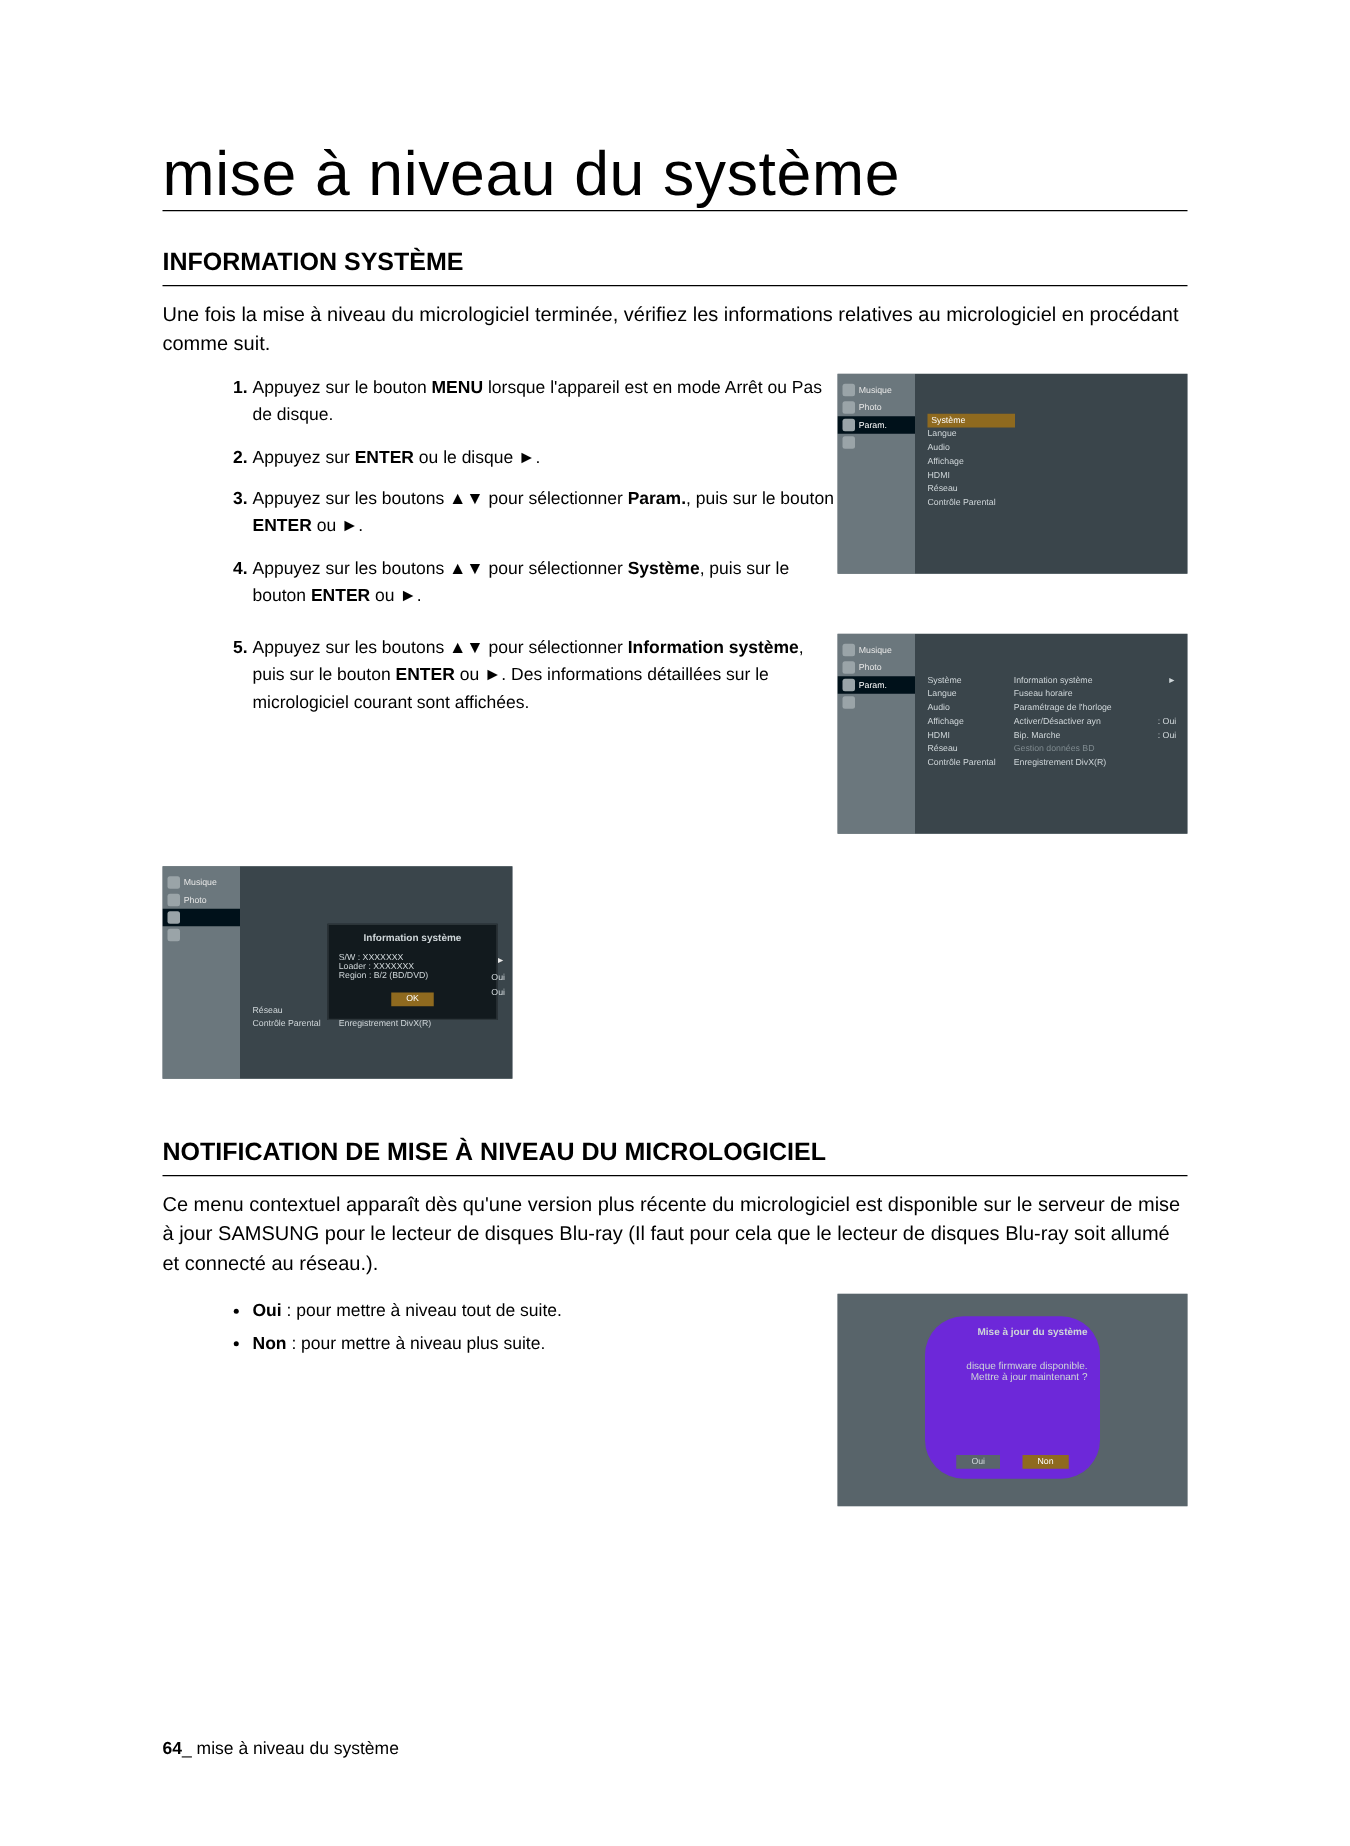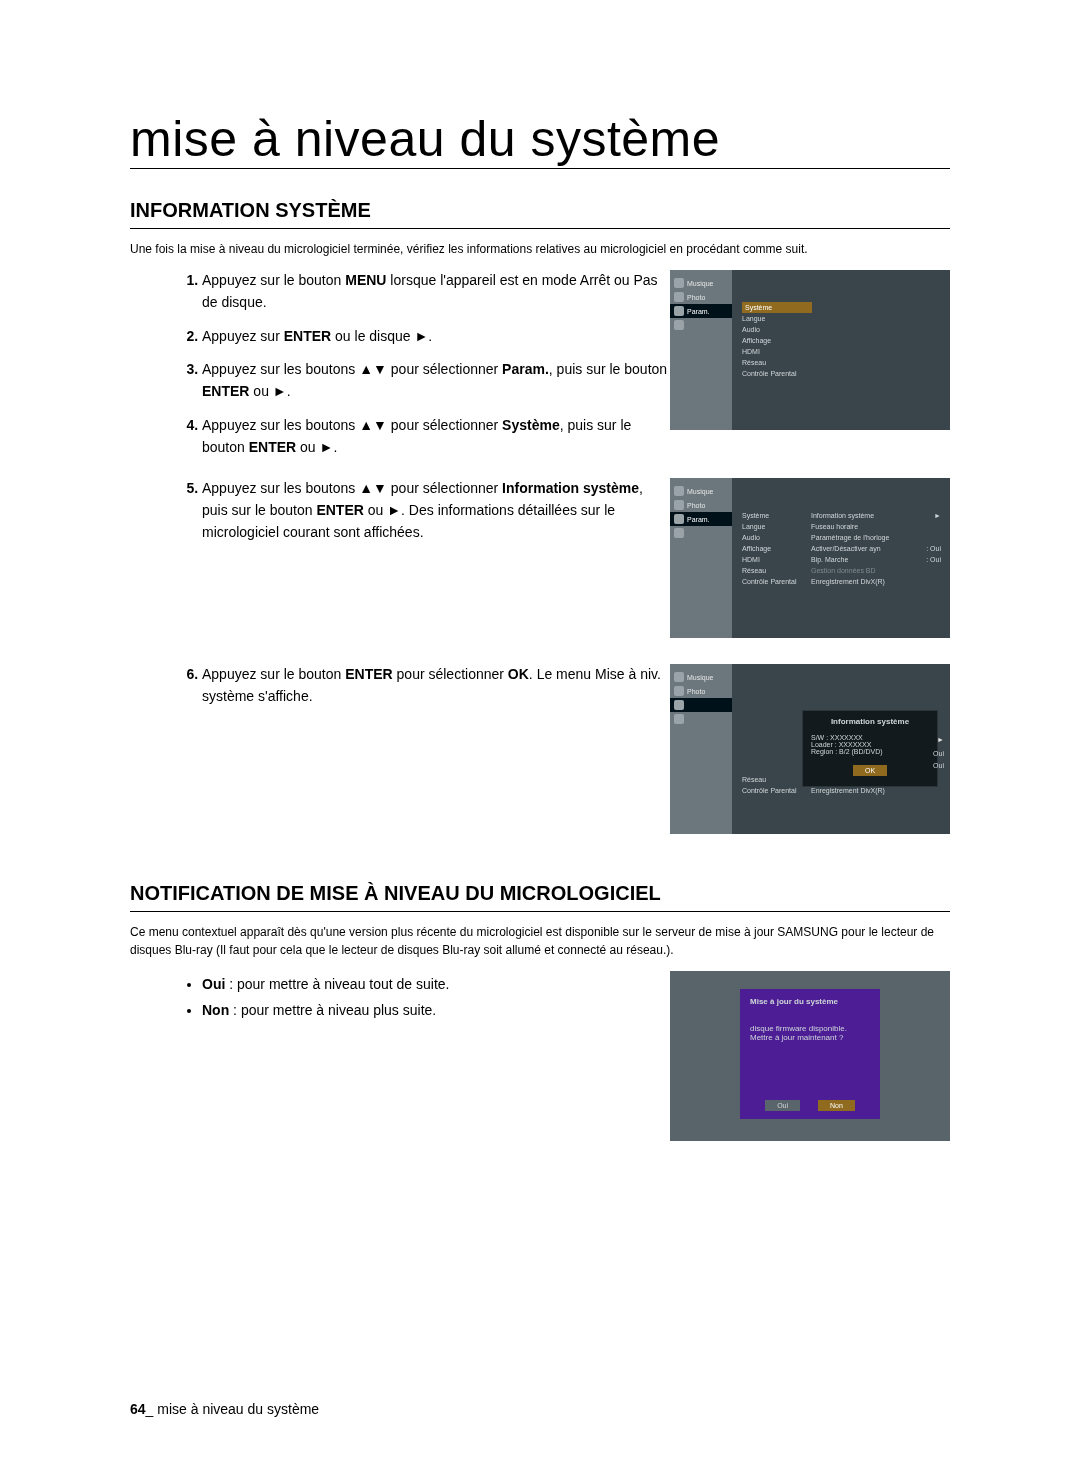--- a/index.html
+++ b/index.html
@@ -24,21 +24,21 @@
   }
   .section-heading {
     font-size: 20px;
     font-weight: bold;
     border-bottom: 1px solid #000;
     padding-bottom: 6px;
     margin-bottom: 12px;
     margin-top: 30px;
   }
   .intro {
-    font-size: 12px;
+    font-size: 16px;
     line-height: 1.45;
     margin-bottom: 12px;
   }
   .row {
     display: flex;
     margin-top: 8px;
   }
   .col-text { flex: 1; }
   .col-shot { width: 280px; flex: none; }
   ol.steps {
@@ -112,35 +112,35 @@
     color:#cfd6d9;
   }
   .overlay .title { text-align:center; font-weight:bold; margin-bottom:8px; font-size:8px;}
   .overlay .ok {
     display:block; margin:10px auto 0 auto; width:34px; text-align:center;
     background:#8f6a1f; color:#fff; padding:2px 0; font-size:7px;
   }
   .popup {
     position:absolute;
     left:70px; right:70px; top:18px; bottom:22px;
-    background:#4c1d95;
+    background:#6d28d9;
     padding:8px 10px;
-    text-align:left;
+    text-align:right;
     font-size:8px;
     color:#cfd6d9;
-    display:flex; flex-direction:column; justify-content:space-between;
+    display:flex; flex-direction:column; justify-content:space-between;border-radius:31px;
   }
   .popup .btns { display:flex; justify-content:center; gap:18px; margin-top:8px;}
   .popup .btn { background:#5a656b; padding:2px 12px; font-size:7px;}
   .popup .btn.sel { background:#8f6a1f; color:#fff;}
 
   .footer {
     position:absolute;
     left:130px;
-    bottom:60px;
+    bottom:71px;
     font-size:14px;
   }
   .footer .pnum { font-weight:bold; }
 </style>
 </head>
 <body>
 
 <div class="page">
 
   <div class="page-title">mise à niveau du système</div>
@@ -257,27 +257,20 @@
               </div>
             <div class="dim">Gestion données BD</div>
             <div>Enregistrement DivX(R)</div>
           </div>
         </div>
       </div>
     </div>
   </div>
 
   <div class="row">
-    <div class="col-text">
-      <ol class="steps" start="6">
-        <li>
-          <span>Appuyez sur le bouton </span><span class="b">ENTER</span><span> pour sélectionner </span><span class="b">OK</span><span>. Le menu Mise à niv. système s'affiche.</span>
-        </li>
-      </ol>
-    </div>
     <div class="col-shot">
       <div class="tv small">
         <div class="side">
           <div class="side-top">
             <div class="side-item">
                 <span class="side-icon"></span>
                 <span>Musique</span>
               </div>
             <div class="side-item">
                 <span class="side-icon"></span>

